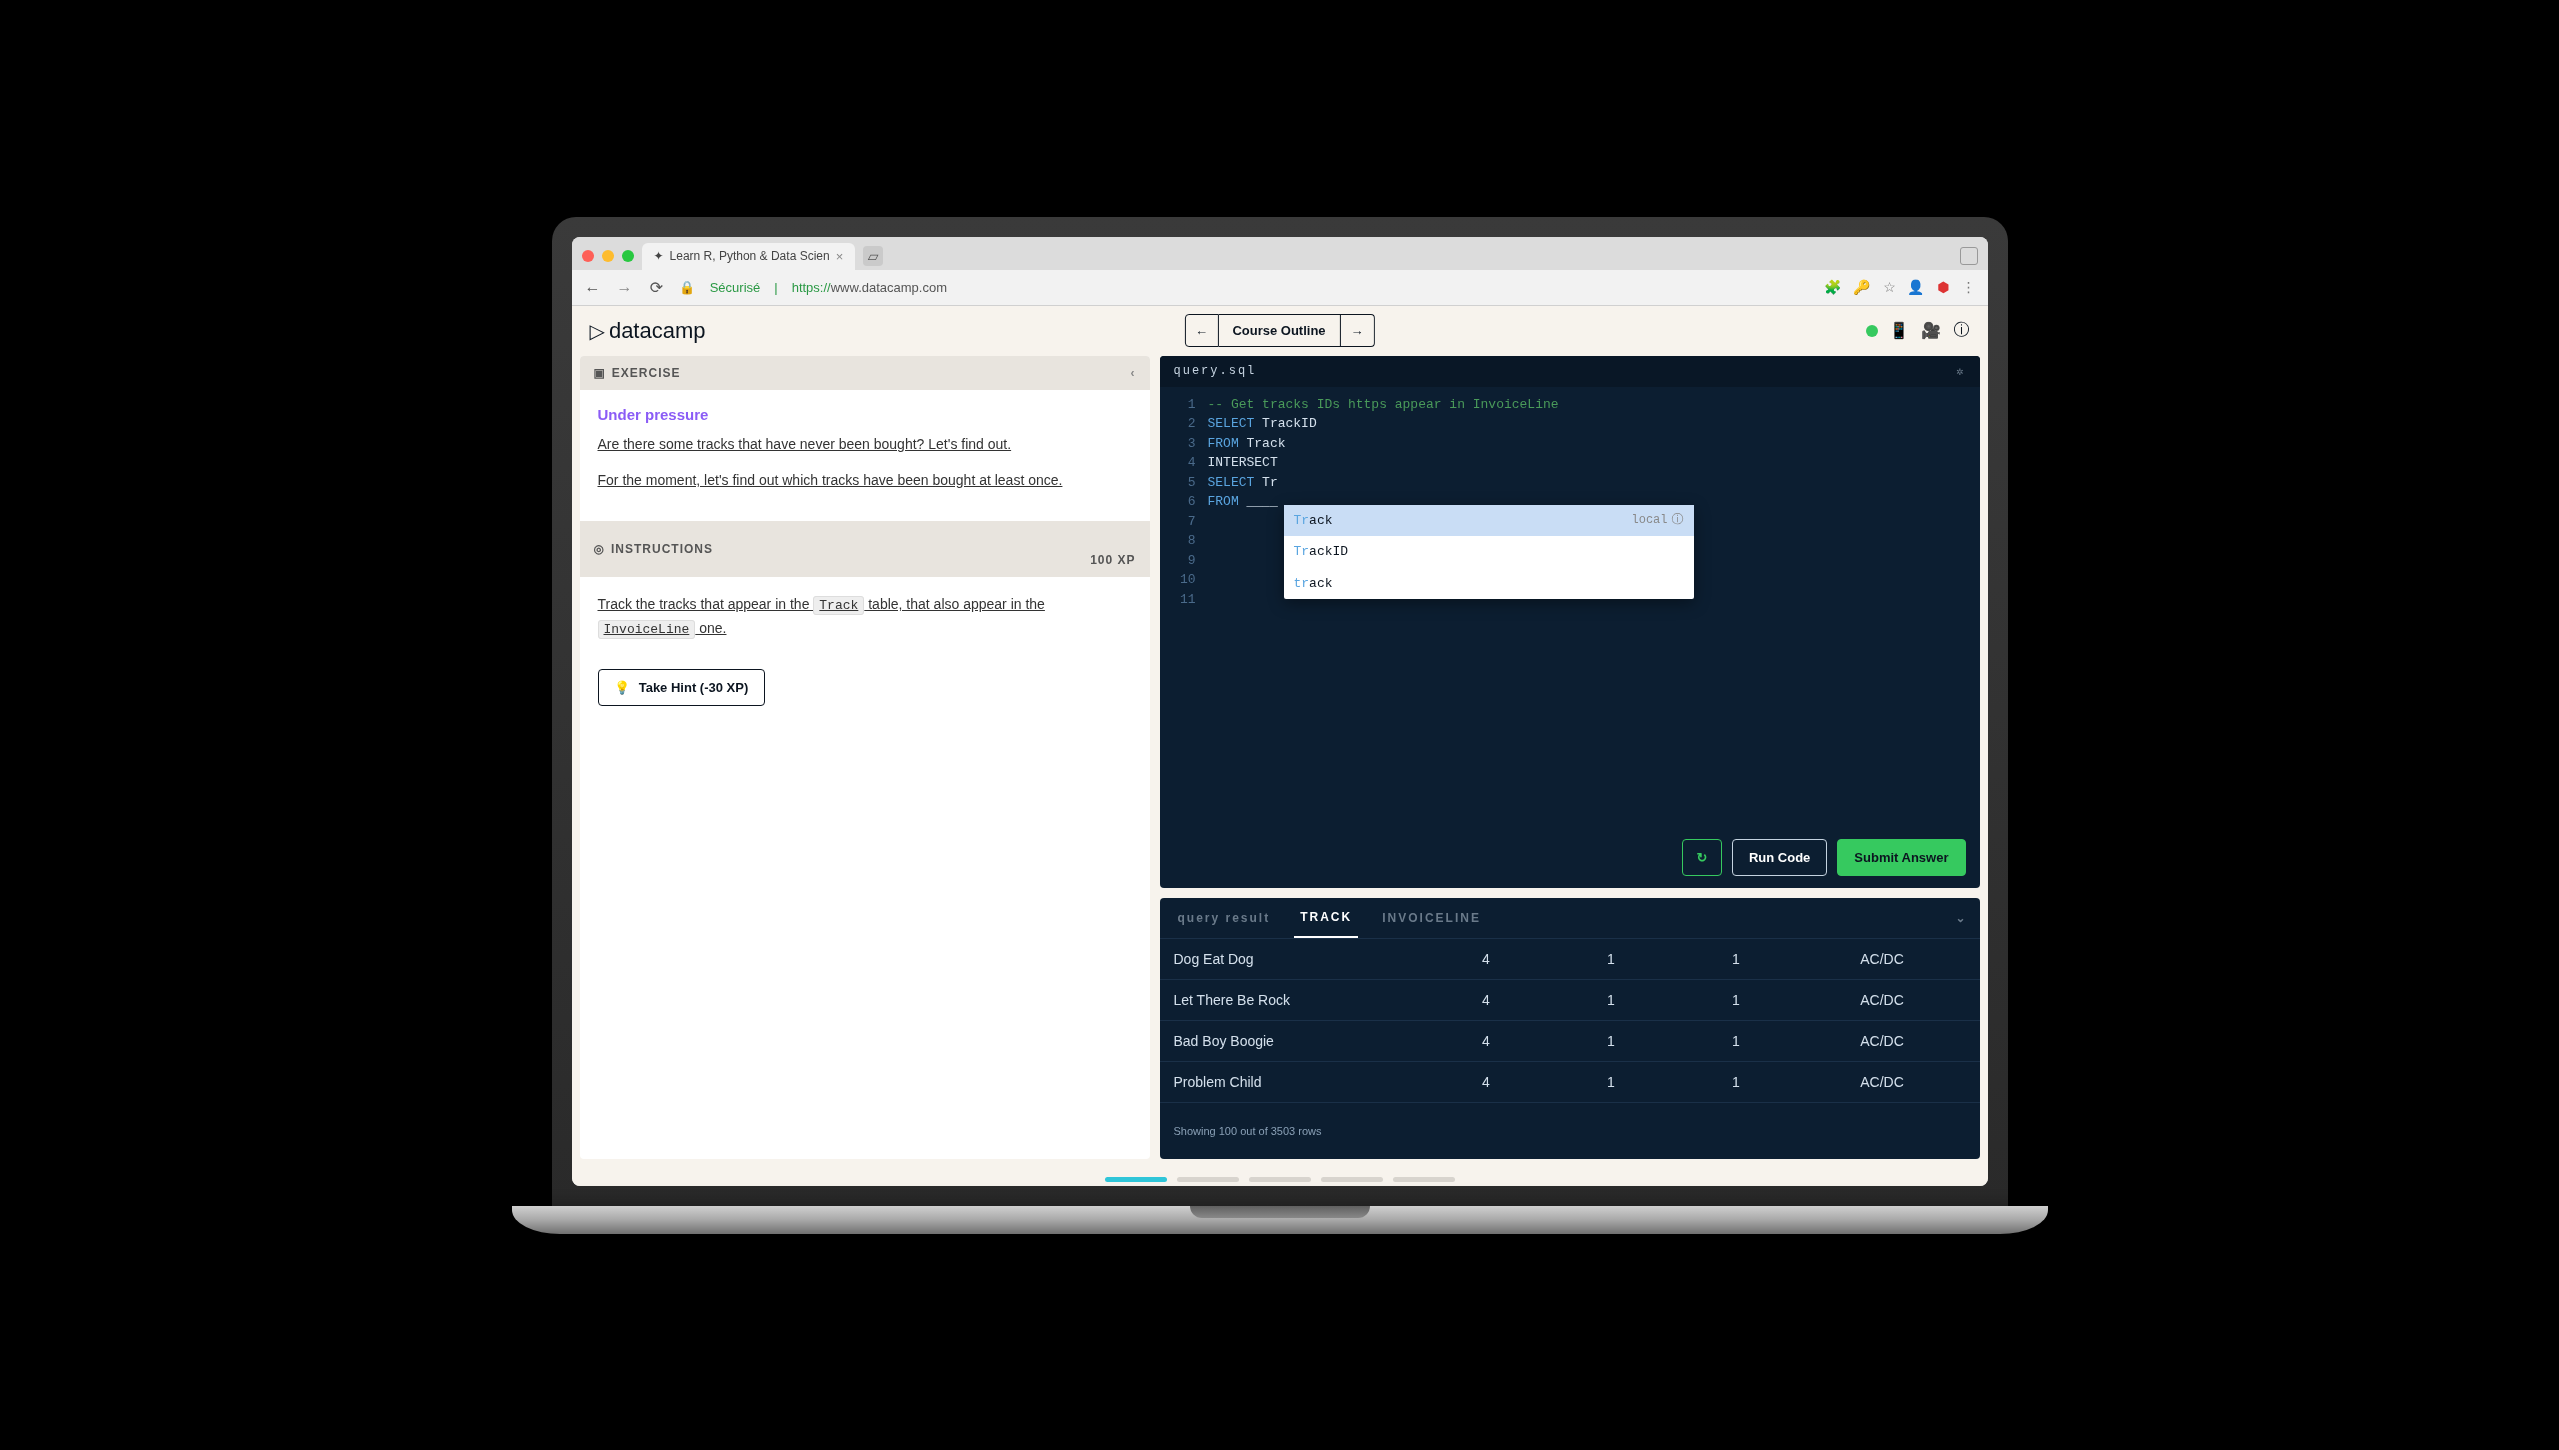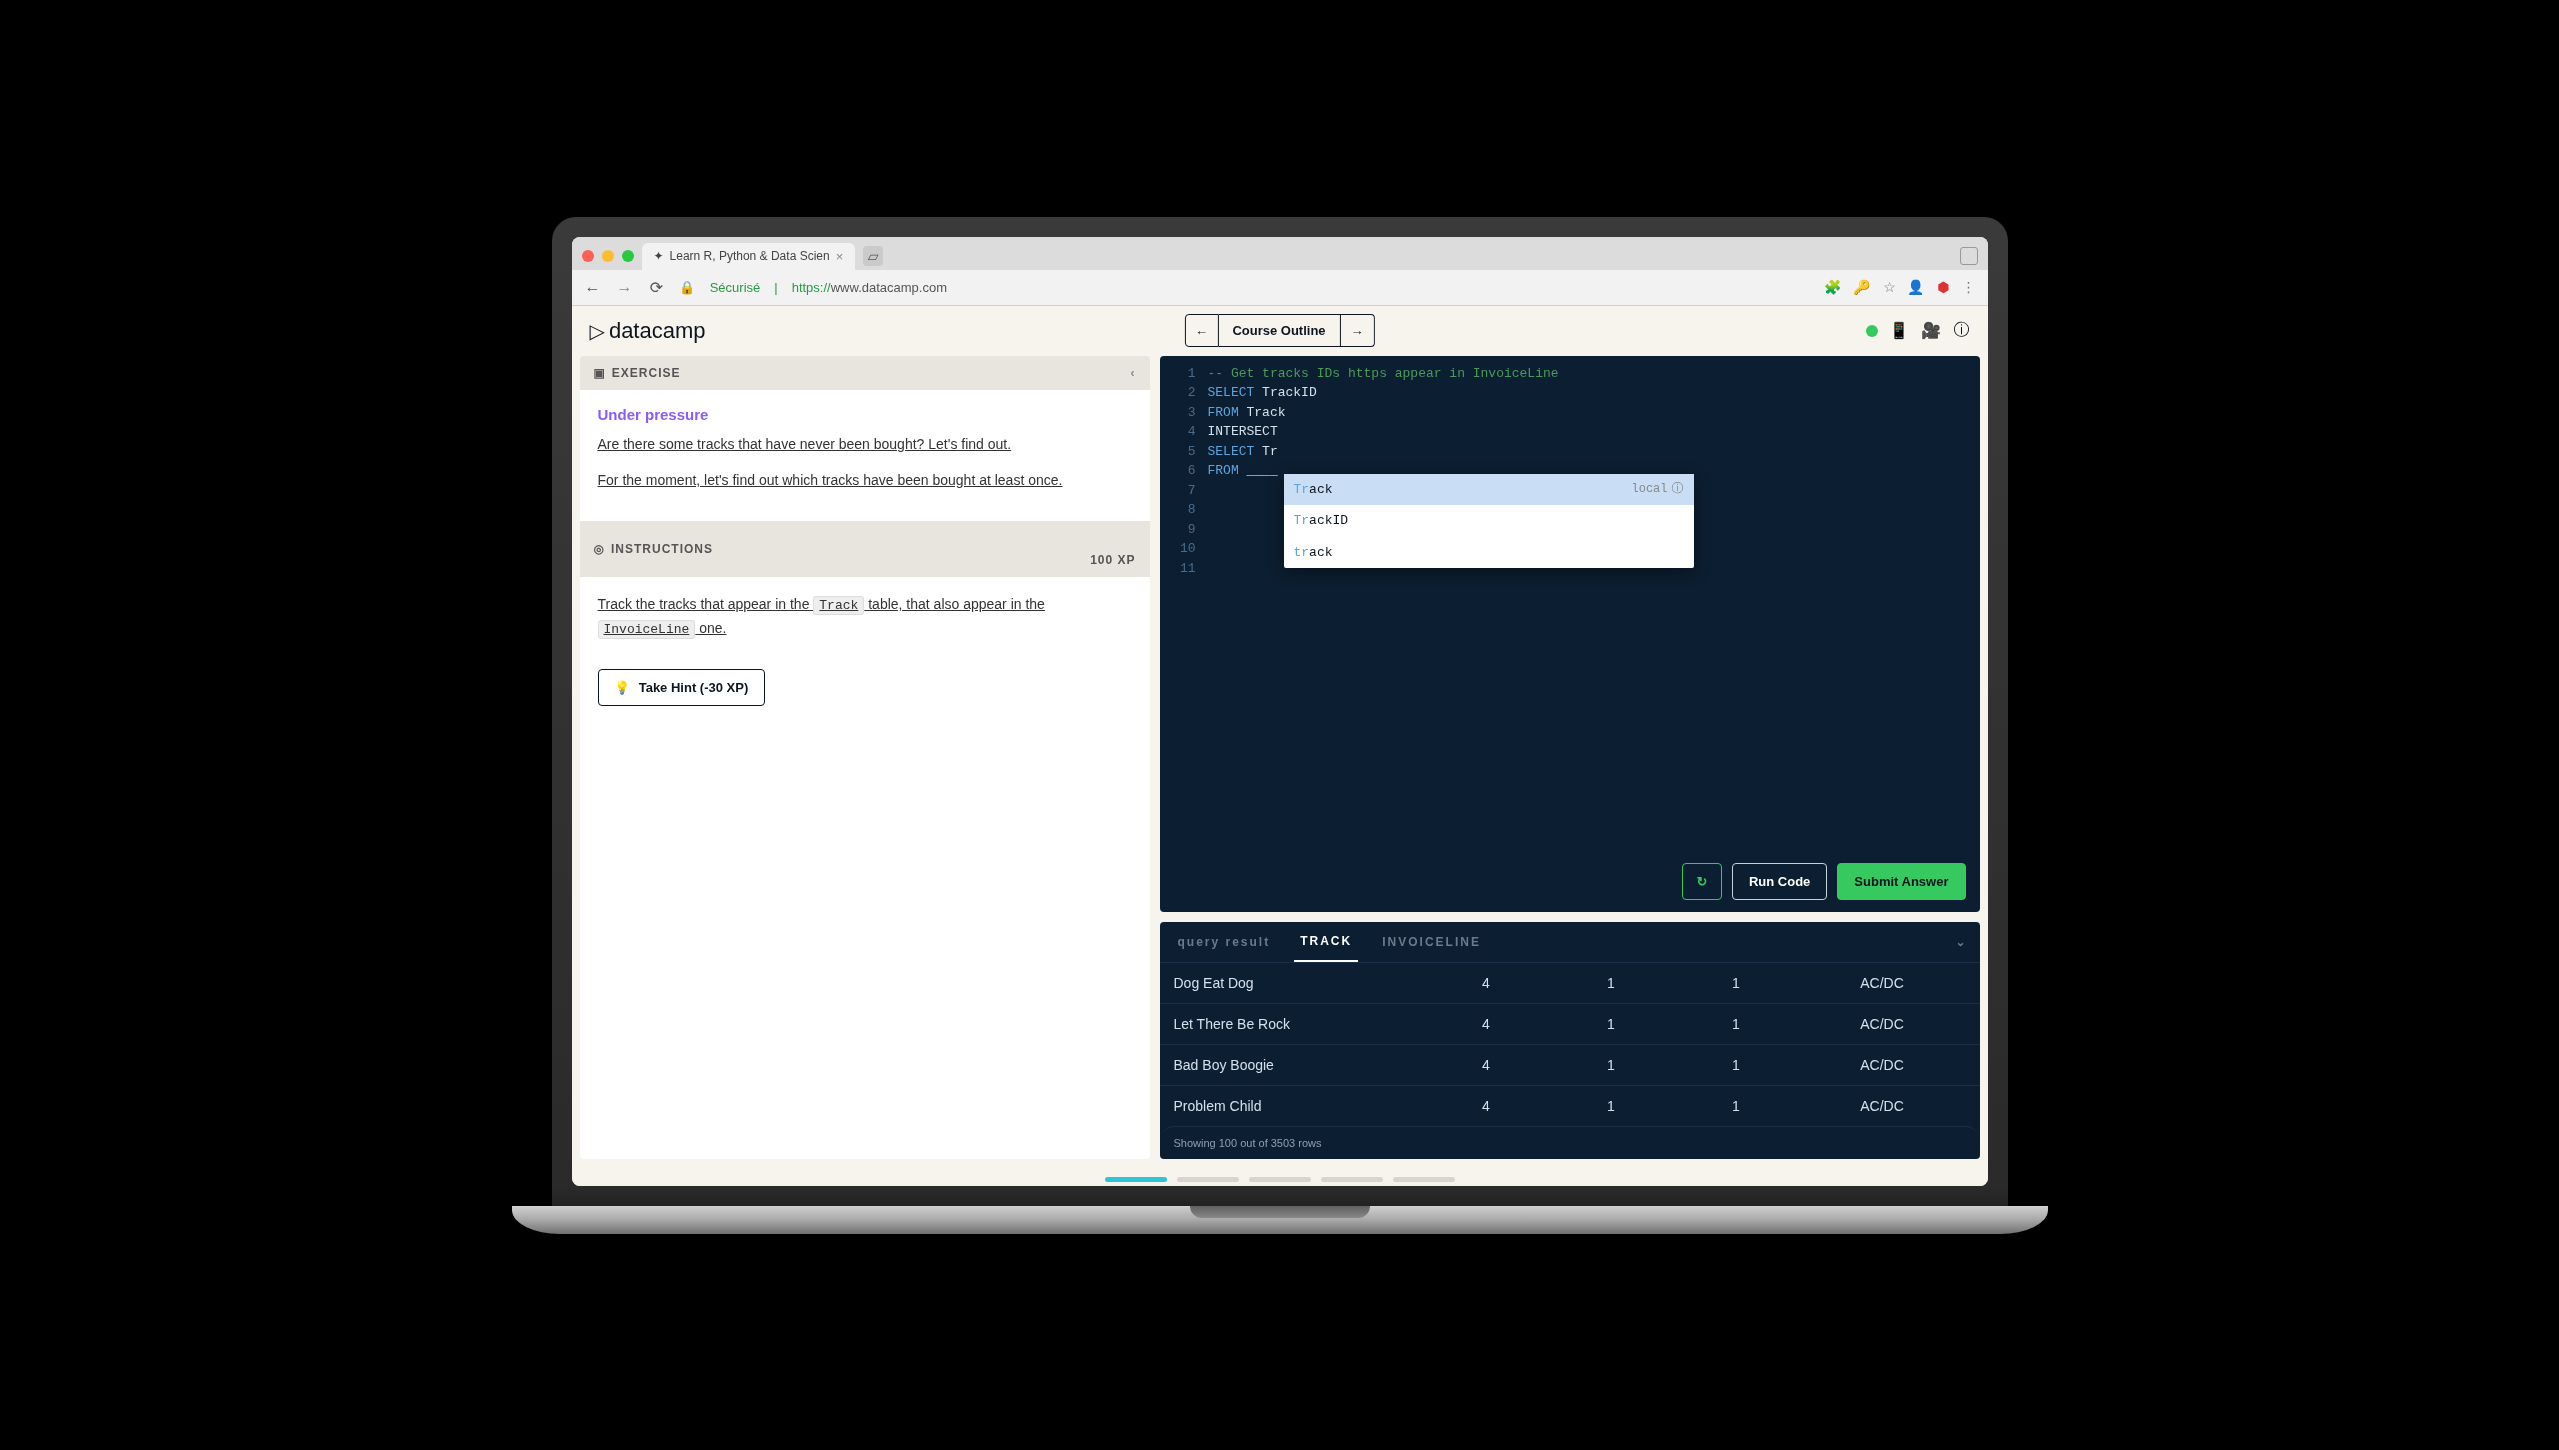--- a/index.html
+++ b/index.html
@@ -76,21 +76,21 @@
 .ed-btn.submit{background:#36c95f;border:1.5px solid #36c95f;color:#0c1520;}
 
 .results{background:#0c1e31;border-radius:4px;color:#c5d3e0;}
 .res-tabs{display:flex;align-items:center;padding:0 12px;gap:18px;font-size:12px;letter-spacing:2px;font-weight:600;}
 .res-tab{padding:12px 6px;color:#6a7a8a;}
 .res-tab.active{color:#fff;border-bottom:2px solid #fff;}
 .res-chev{margin-left:auto;color:#6a7a8a;}
 .res-table{width:100%;}
 .res-row{display:flex;padding:12px 14px;border-top:1px solid #1a3048;font-size:14px;color:#d4e0ec;}
 .c1{flex:0 0 250px;} .c2,.c3,.c4{flex:0 0 125px;text-align:center;} .c5{flex:1;text-align:center;}
-.res-foot{padding:10px 14px;font-size:11px;color:#8aa0b6;border-top:1px solid #1a3048;border-radius:15px;}
+.res-foot{padding:22px 14px;font-size:11px;color:#8aa0b6;border-top:1px solid #1a3048;}
 
 .progress{display:flex;gap:10px;justify-content:center;padding:10px 0 4px;}
 .prog-seg{width:62px;height:5px;background:#d8d4ce;border-radius:3px;}
 .prog-seg.done{background:#2fc5d8;}
 </style>
 </head>
 <body>
 
 <div class="laptop">
  <div class="laptop-screen">
@@ -171,20 +171,24 @@
          </p>
          <button class="hint-btn">
            <span>💡</span>
            <span>Take Hint (-30 XP)</span>
          </button>
        </div>
      </div>
 
      <div class="right-pane">
        <div class="editor">
+         <div class="editor-tab">
+           <span>query.sql</span>
+           <span class="gear">✲</span>
+         </div>
          <div class="code-area">
            <div class="code-line">
                     <span class="gutter">1</span>
                     <span class="code cmt">-- Get tracks IDs https appear in InvoiceLine</span>
                   </div>
            <div class="code-line">
                     <span class="gutter">2</span>
                     <span class="code"><span class="kw">SELECT</span><span> TrackID</span></span>
                   </div>
            <div class="code-line">

